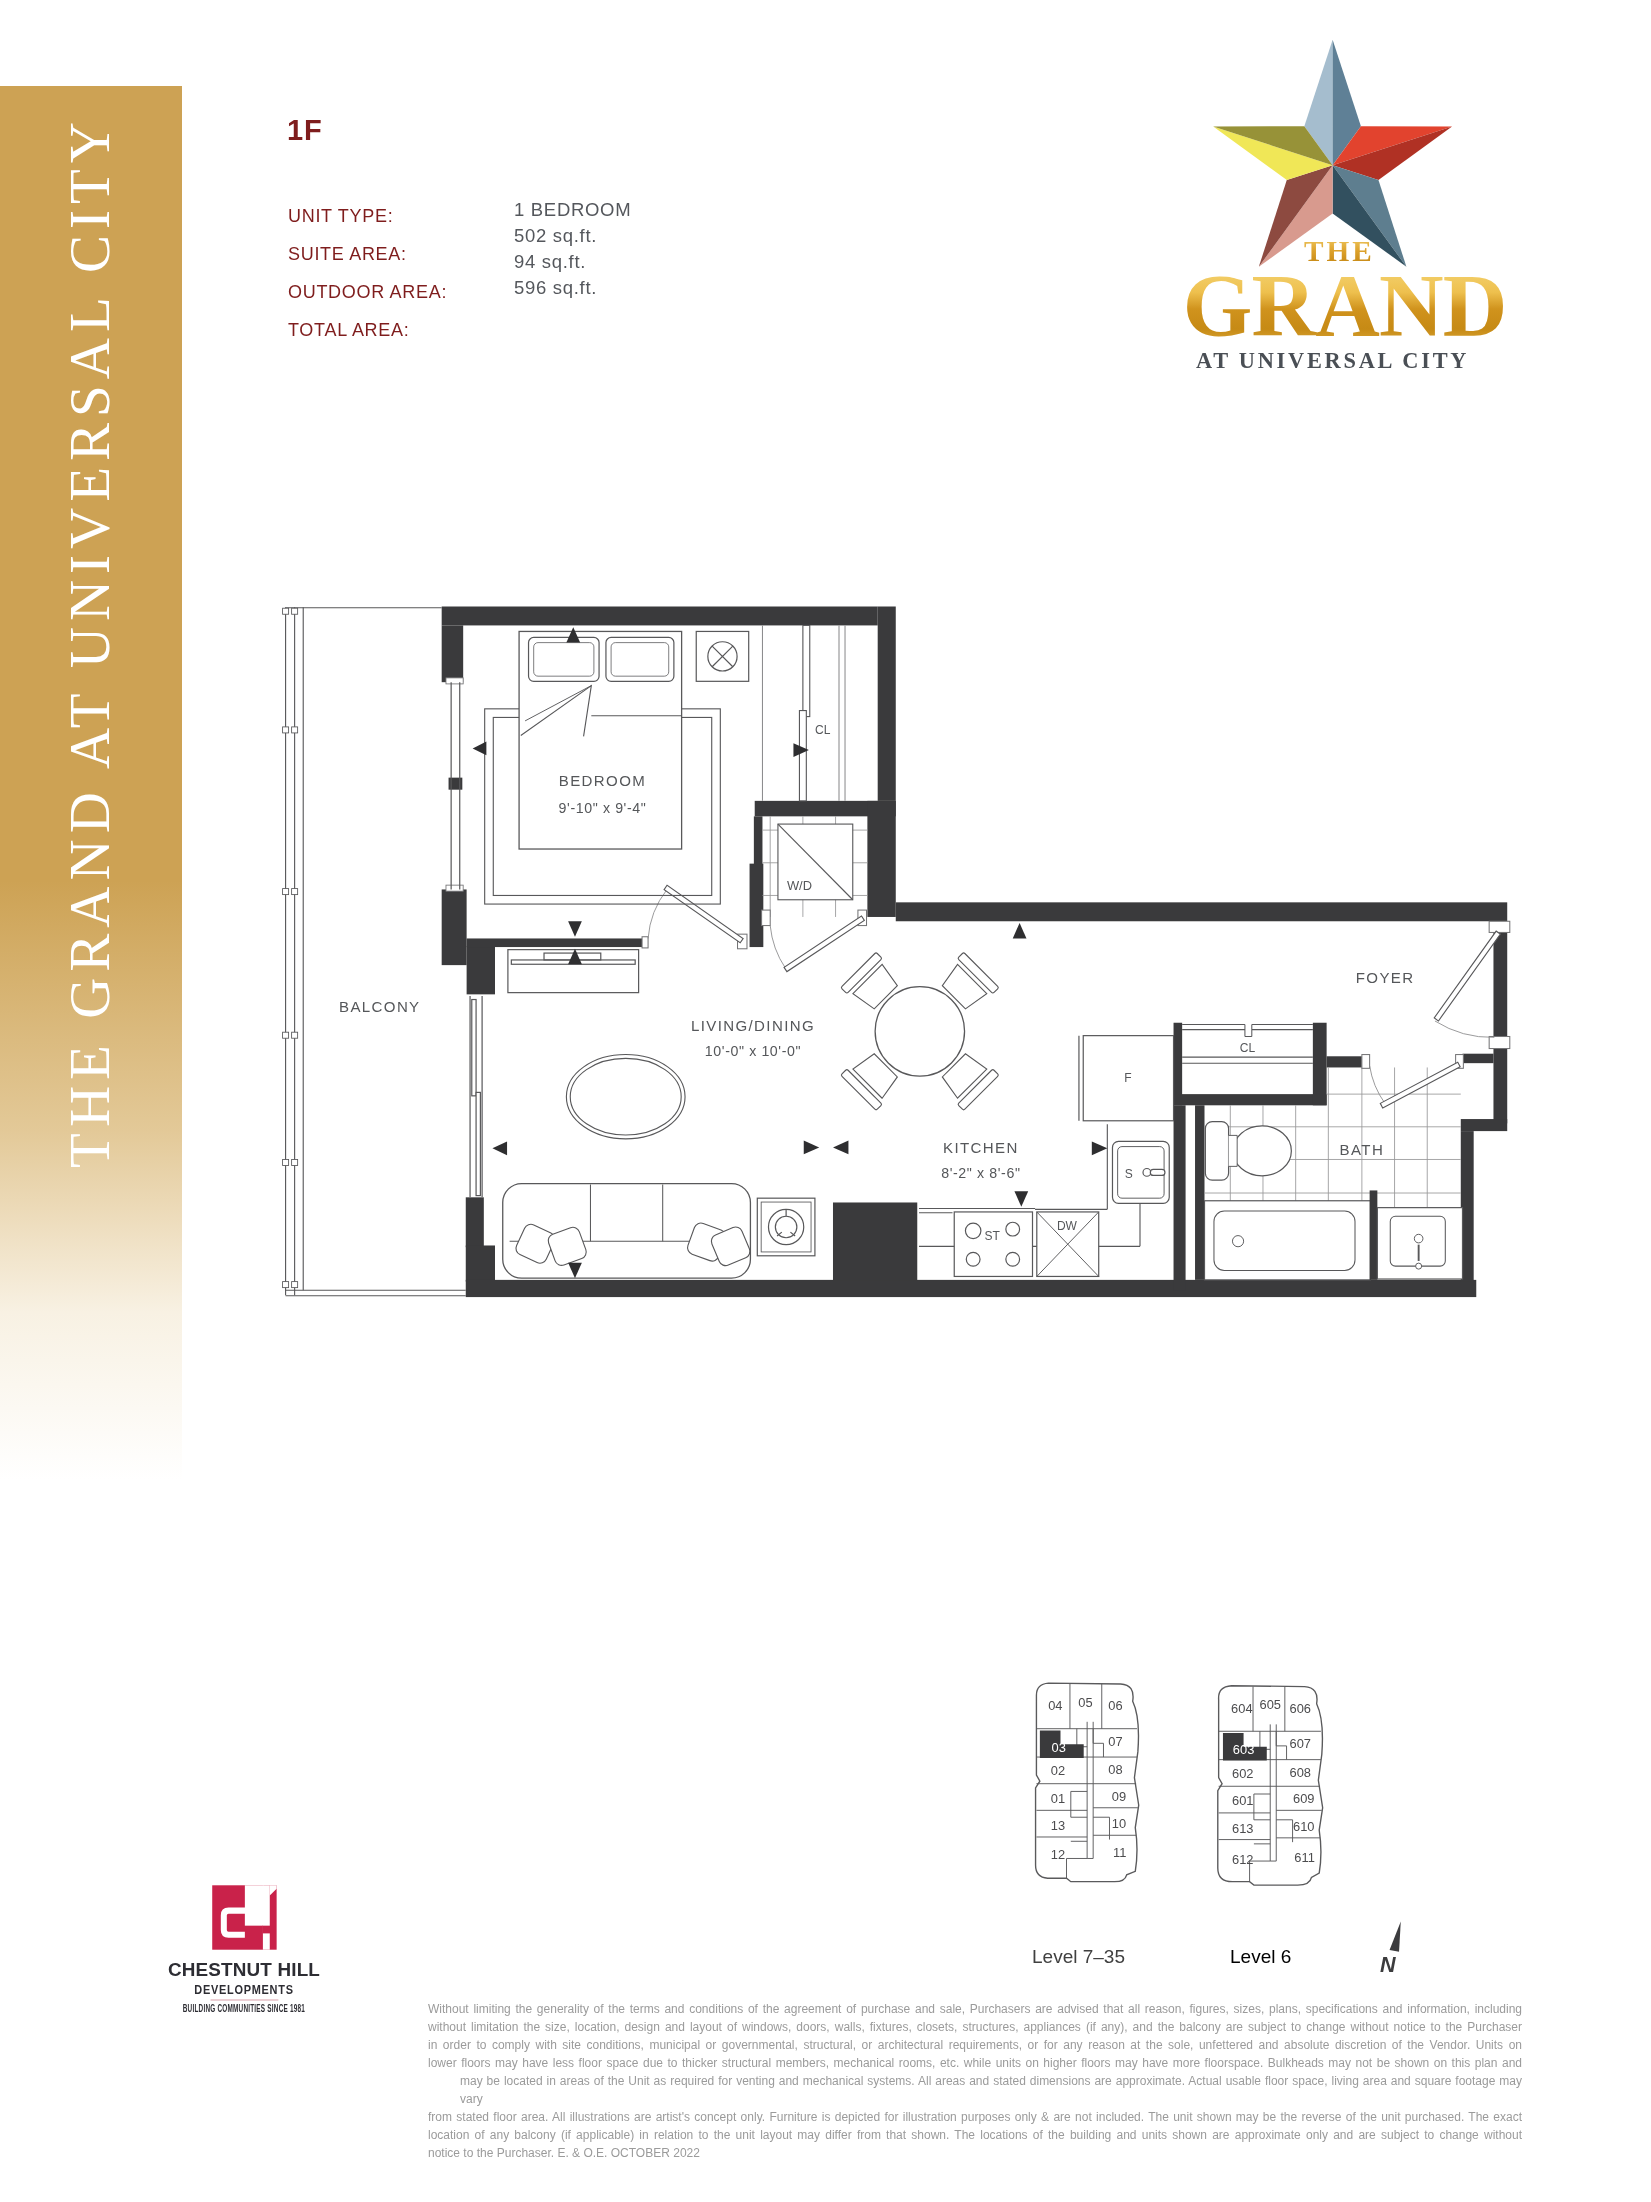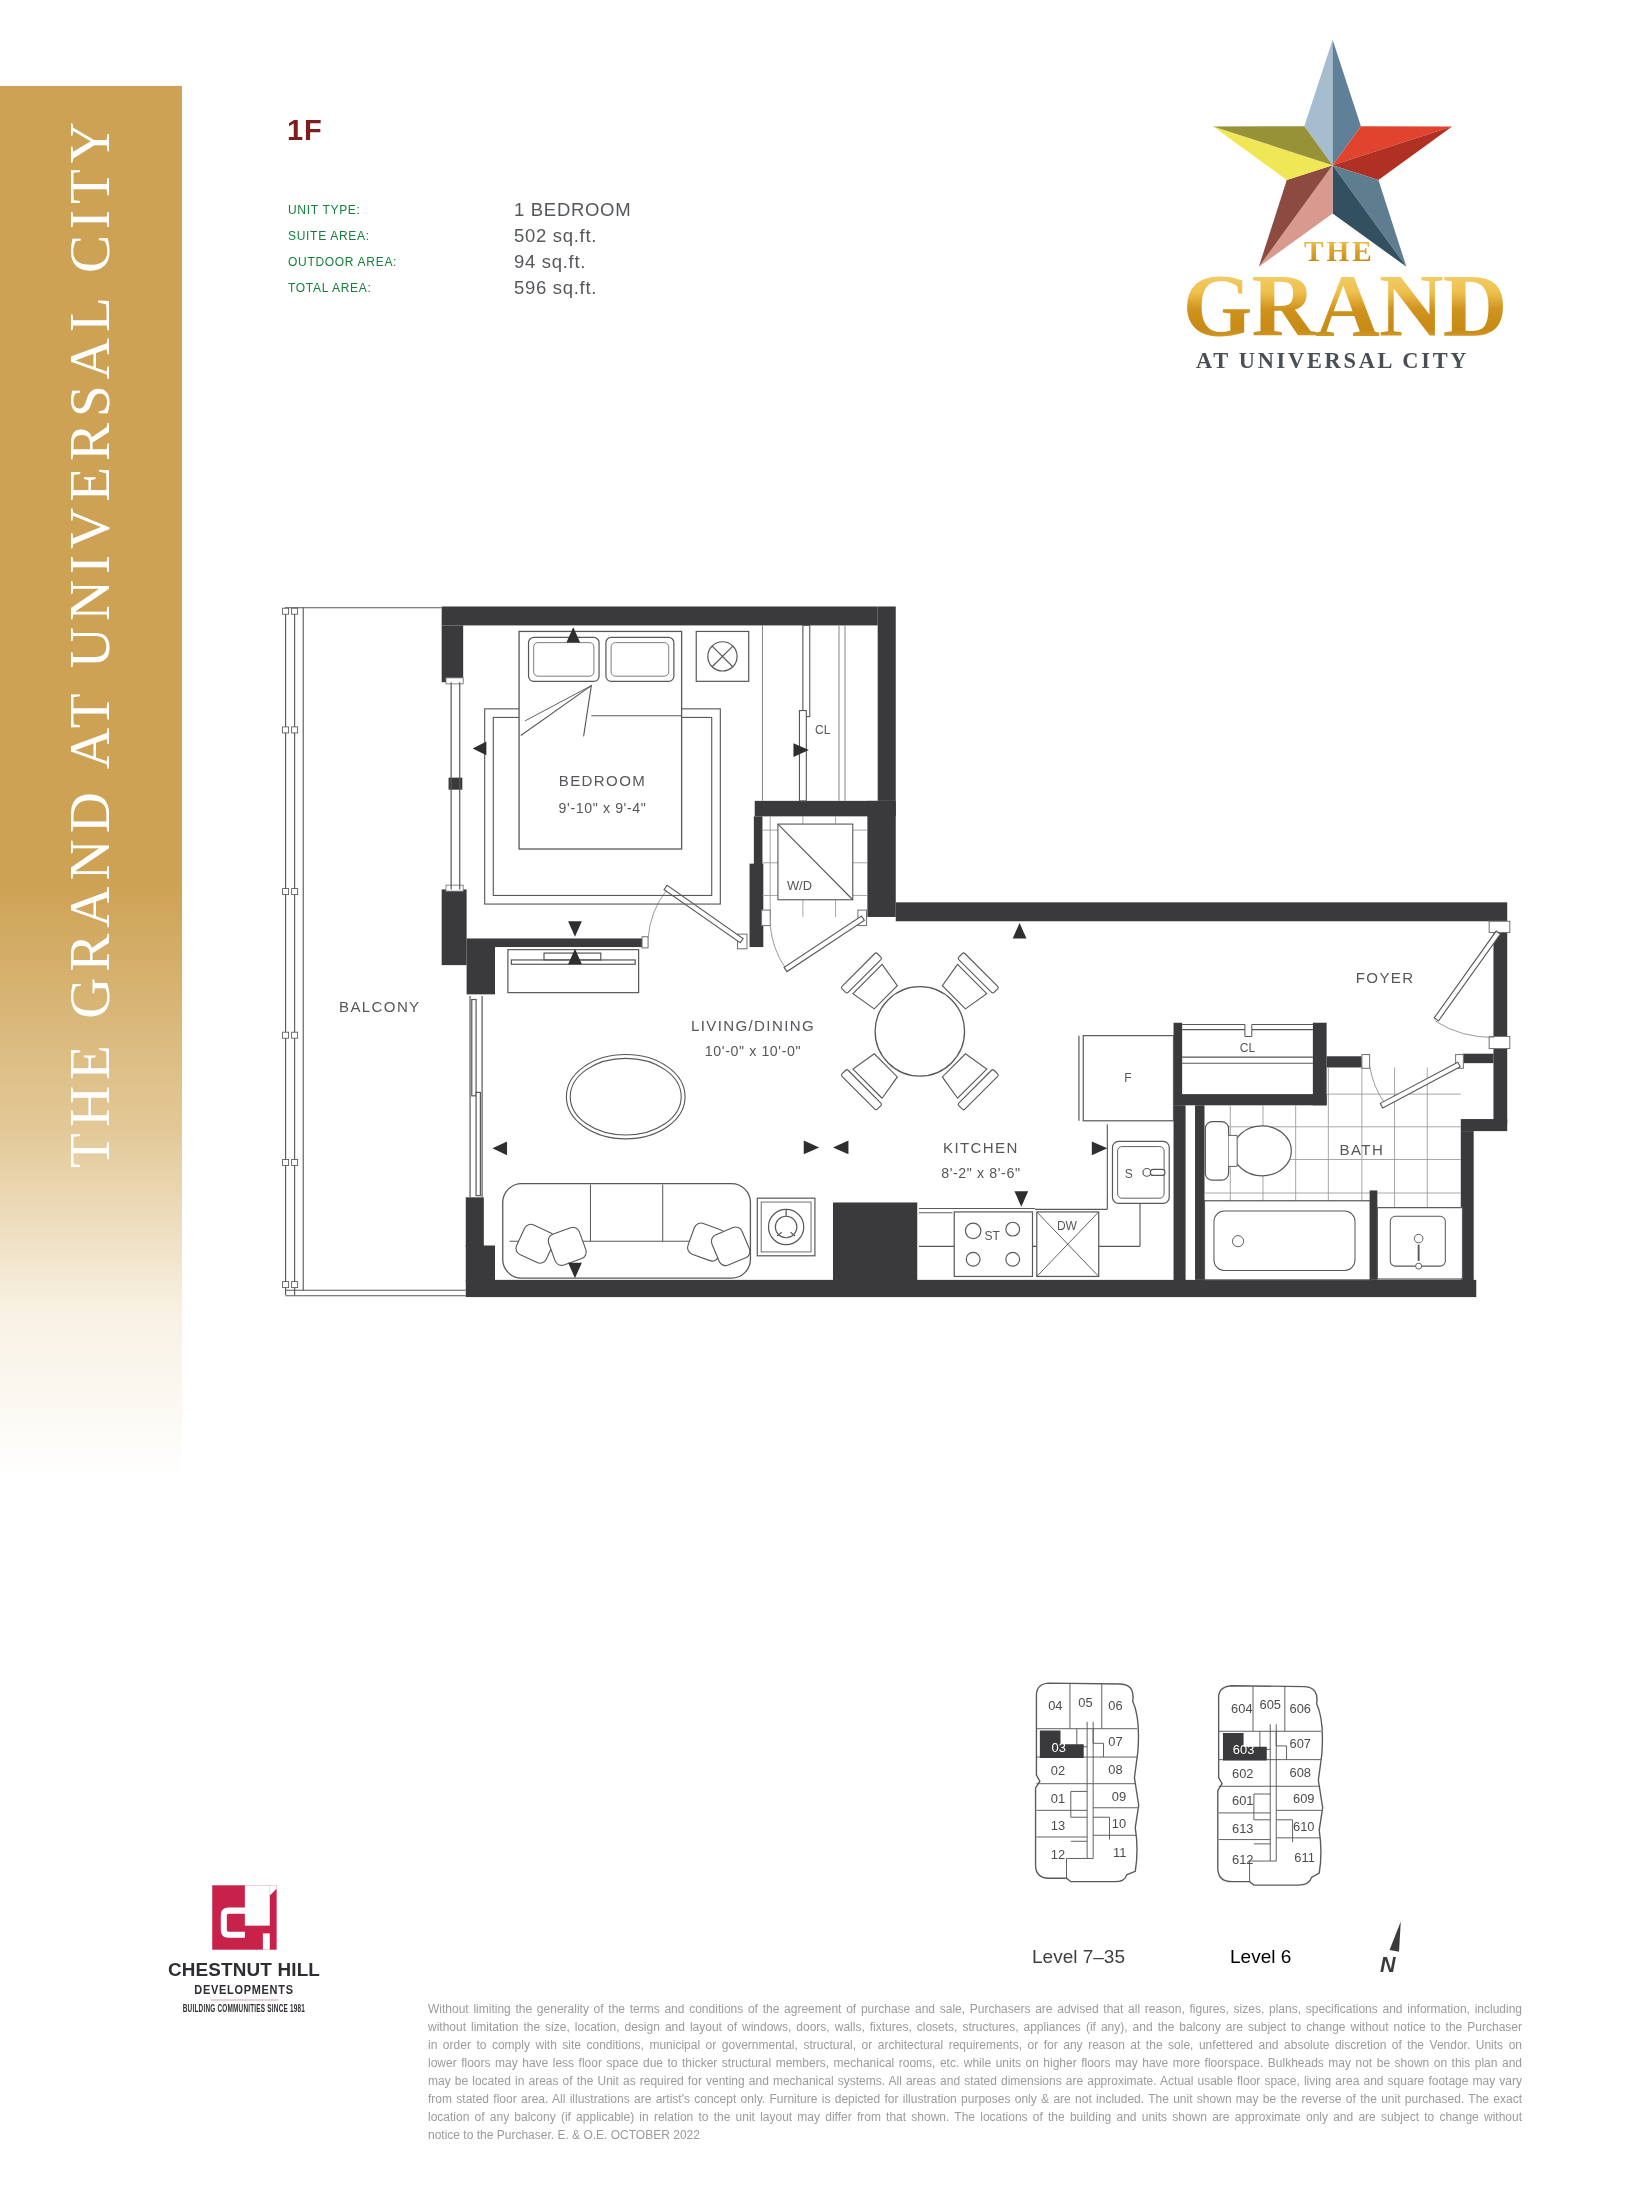--- a/index.html
+++ b/index.html
@@ -13,21 +13,21 @@
 <div class="abs" style="left:0;top:86px;width:182px;height:1394px;
   background:linear-gradient(180deg,#cda254 0%,#cda254 57%,#e3c998 75%,#f8f1e3 88%,#ffffff 100%);"></div>
 
 <div class="abs" style="left:89px;top:642px;width:0;height:0;">
   <div style="position:absolute;transform:translate(-50%,-50%) rotate(-90deg);white-space:nowrap;
    font-family:'Liberation Serif',serif;font-size:57px;letter-spacing:6px;color:#ffffff;">THE GRAND AT UNIVERSAL CITY</div>
 </div>
 
 <div class="abs" style="left:287px;top:114px;font-size:29px;font-weight:bold;color:#7f1d1d;letter-spacing:0.9px;">1F</div>
 
-<div class="abs" style="left:288px;top:197px;font-size:12px;color:#15803d;letter-spacing:0.7px;line-height:26px;">
+<div class="abs" style="left:288px;top:197px;font-size:18px;color:#7f1d1d;letter-spacing:0.7px;line-height:38px;">
 UNIT TYPE:<br>SUITE AREA:<br>OUTDOOR AREA:<br>TOTAL AREA:</div>
 
 <div class="abs" style="left:514px;top:197px;font-size:18.5px;color:#54575c;letter-spacing:0.7px;line-height:26px;">
 1 BEDROOM<br>502 sq.ft.<br>94 sq.ft.<br>596 sq.ft.</div>
 
 <div class="abs" style="left:1146px;top:17px;width:387px;height:379px;" id="grandlogo">
 <svg width="387" height="379" viewBox="1300 20 450 440">
   <defs>
     <linearGradient id="gold1" x1="0" y1="0" x2="0" y2="1">
       <stop offset="0%" stop-color="#f7dc82"></stop>
@@ -480,18 +480,18 @@
   <line x1="111" y1="138.5" x2="190" y2="138.5" stroke="#d9a0a9" stroke-width="1.3"></line>
   <text x="241" y="152" text-anchor="middle" font-size="12" font-weight="bold" fill="#2d2d33" letter-spacing="0.4" font-family="Liberation Sans,sans-serif" transform="scale(0.622,1)">BUILDING COMMUNITIES SINCE 1981</text>
 </svg>
 </div>
 
 <div class="abs" style="left:428px;top:2000px;width:1094px;font-size:12px;line-height:18px;color:#9b9b9b;">
 <div style="text-align:justify;text-align-last:justify;">Without limiting the generality of the terms and conditions of the agreement of purchase and sale, Purchasers are advised that all reason, figures, sizes, plans, specifications and information, including</div>
 <div style="text-align:justify;text-align-last:justify;">without limitation the size, location, design and layout of windows, doors, walls, fixtures, closets, structures, appliances (if any), and the balcony are subject to change without notice to the Purchaser</div>
 <div style="text-align:justify;text-align-last:justify;">in order to comply with site conditions, municipal or governmental, structural, or architectural requirements, or for any reason at the sole, unfettered and absolute discretion of the Vendor. Units on</div>
 <div style="text-align:justify;text-align-last:justify;">lower floors may have less floor space due to thicker structural members, mechanical rooms, etc. while units on higher floors may have more floorspace. Bulkheads may not be shown on this plan and</div>
-<div style="text-align:justify;text-align-last:justify;">may be located in areas of the Unit as required for venting and mechanical systems. All areas and stated dimensions are approximate. Actual usable floor space, living area and square footage may vary</div>
+<div style="text-align:justify;text-align-last:justify;margin-left:32px;">may be located in areas of the Unit as required for venting and mechanical systems. All areas and stated dimensions are approximate. Actual usable floor space, living area and square footage may vary</div>
 <div style="text-align:justify;text-align-last:justify;">from stated floor area. All illustrations are artist's concept only. Furniture is depicted for illustration purposes only &amp; are not included. The unit shown may be the reverse of the unit purchased. The exact</div>
 <div style="text-align:justify;text-align-last:justify;">location of any balcony (if applicable) in relation to the unit layout may differ from that shown. The locations of the building and units shown are approximate only and are subject to change without</div>
 <div>notice to the Purchaser. E. &amp; O.E. OCTOBER 2022</div>
 </div>
 
 
 </body></html>

